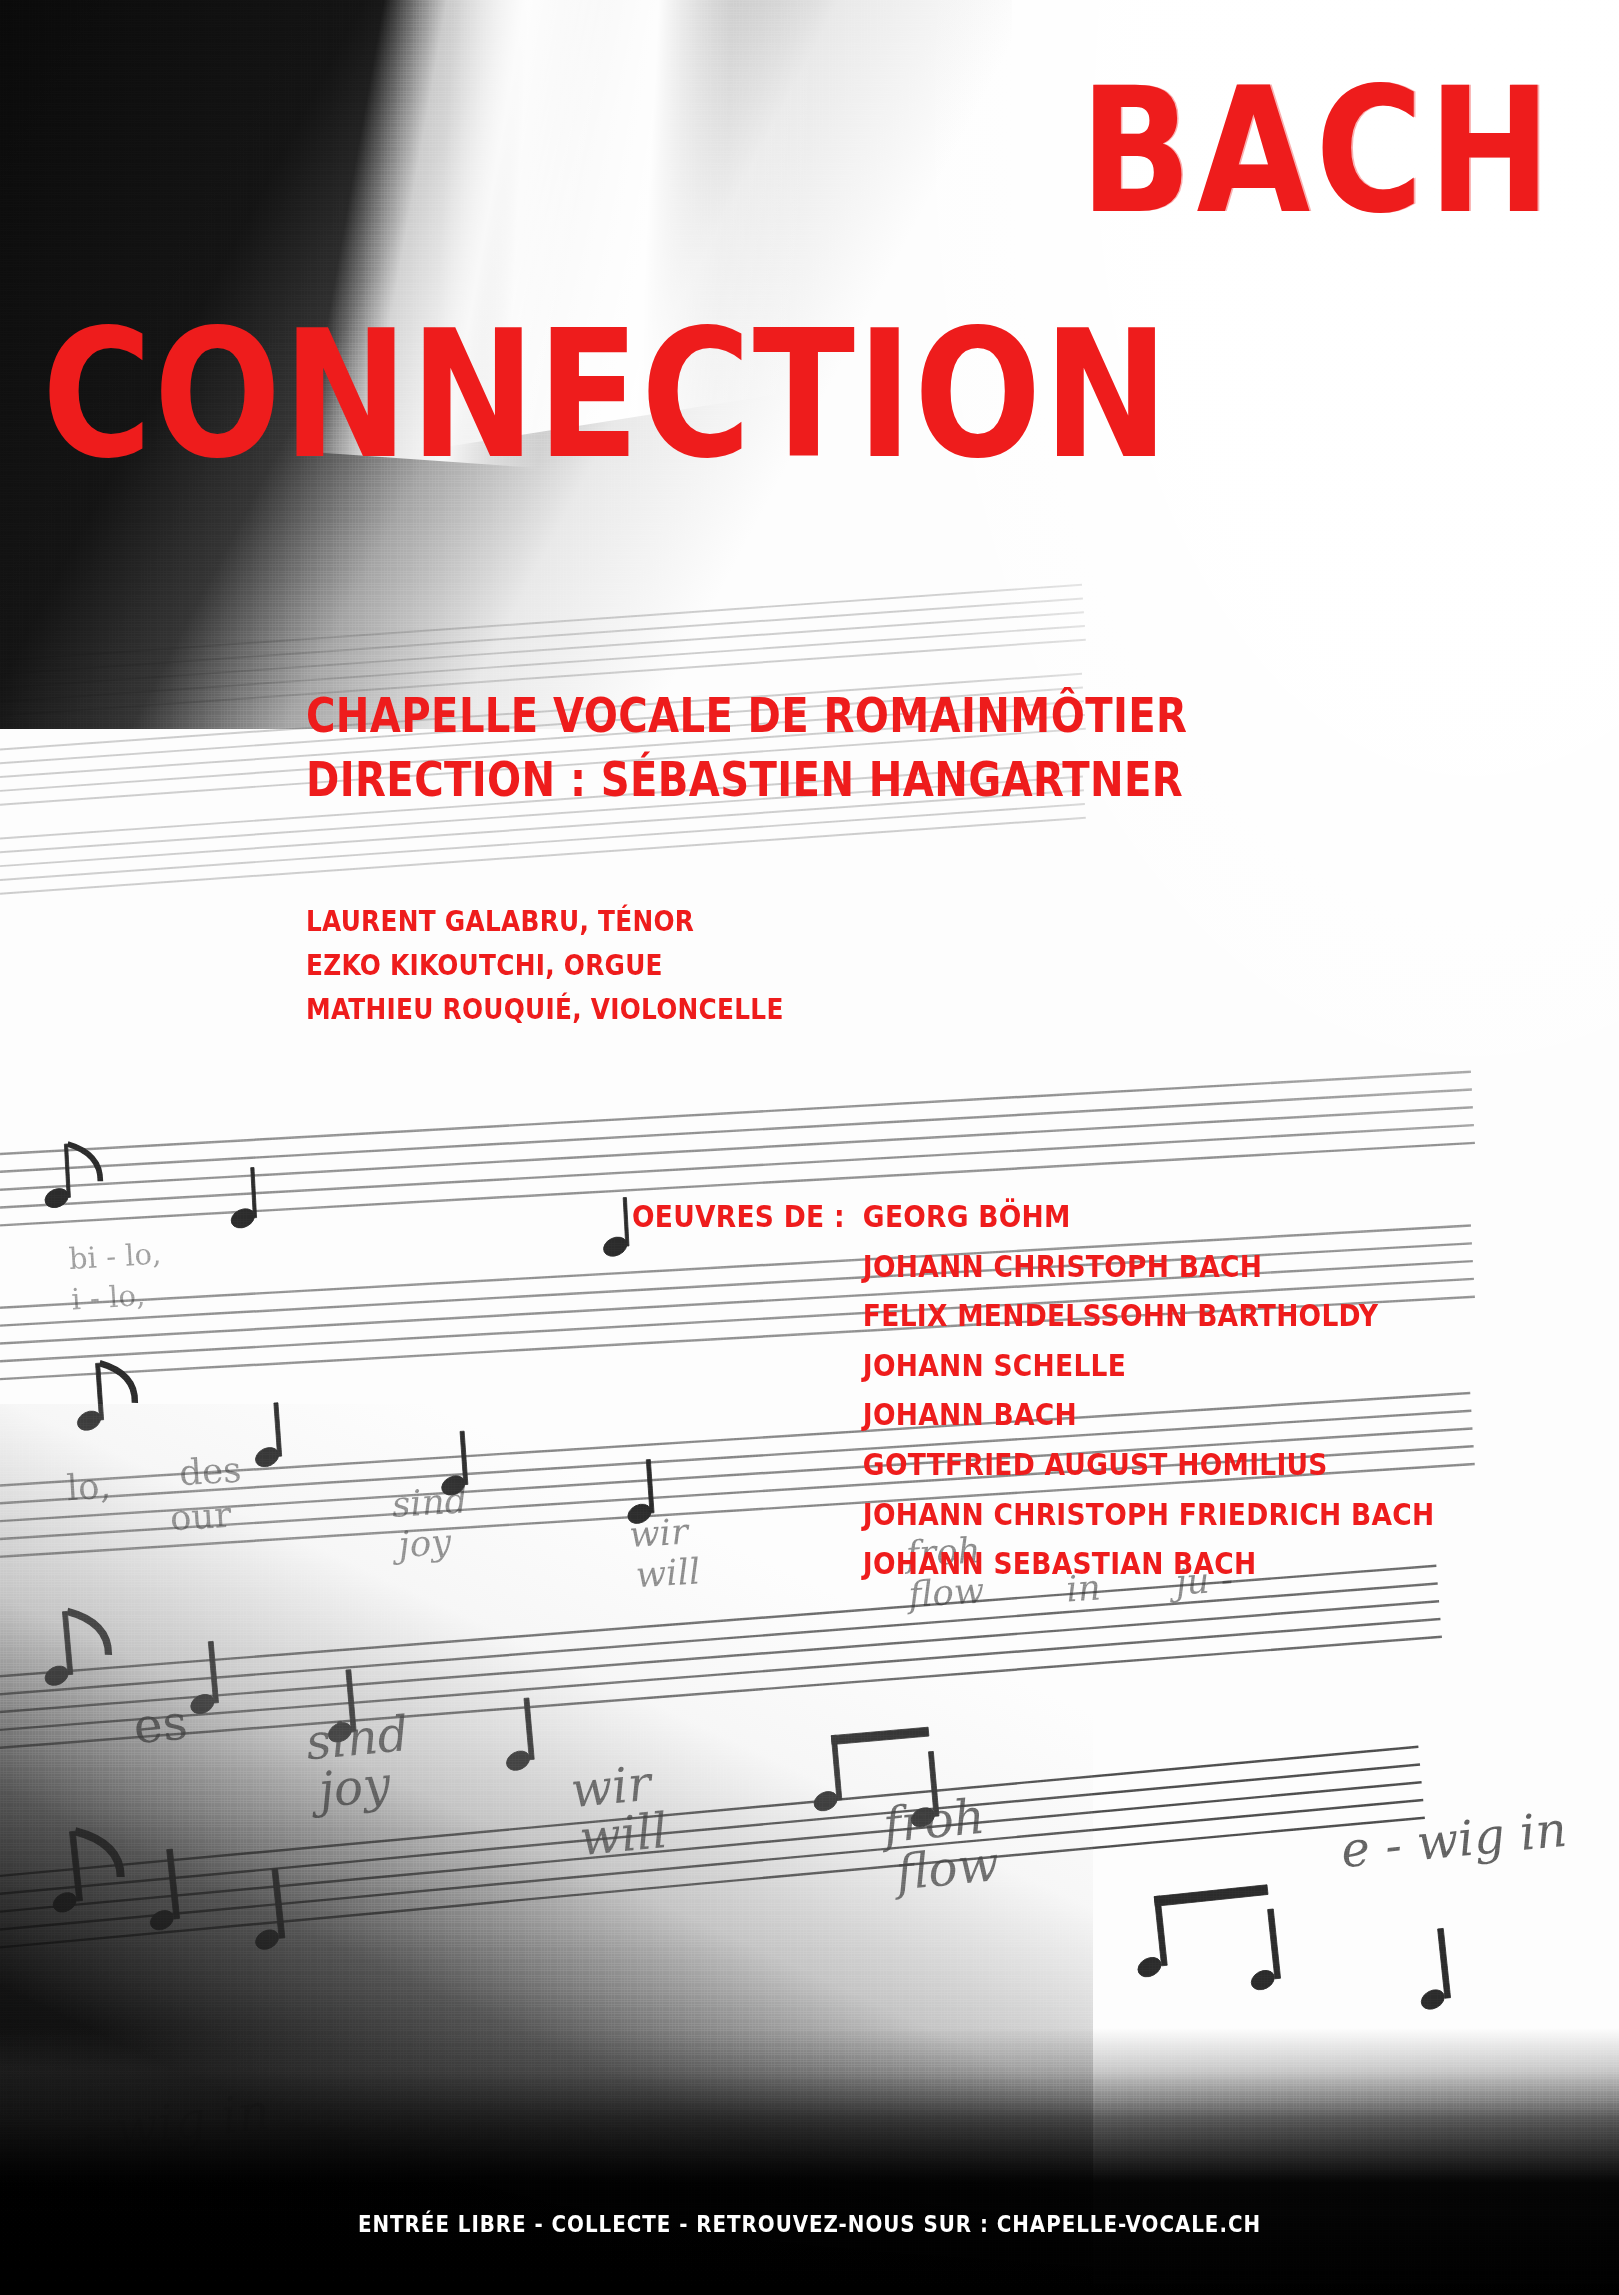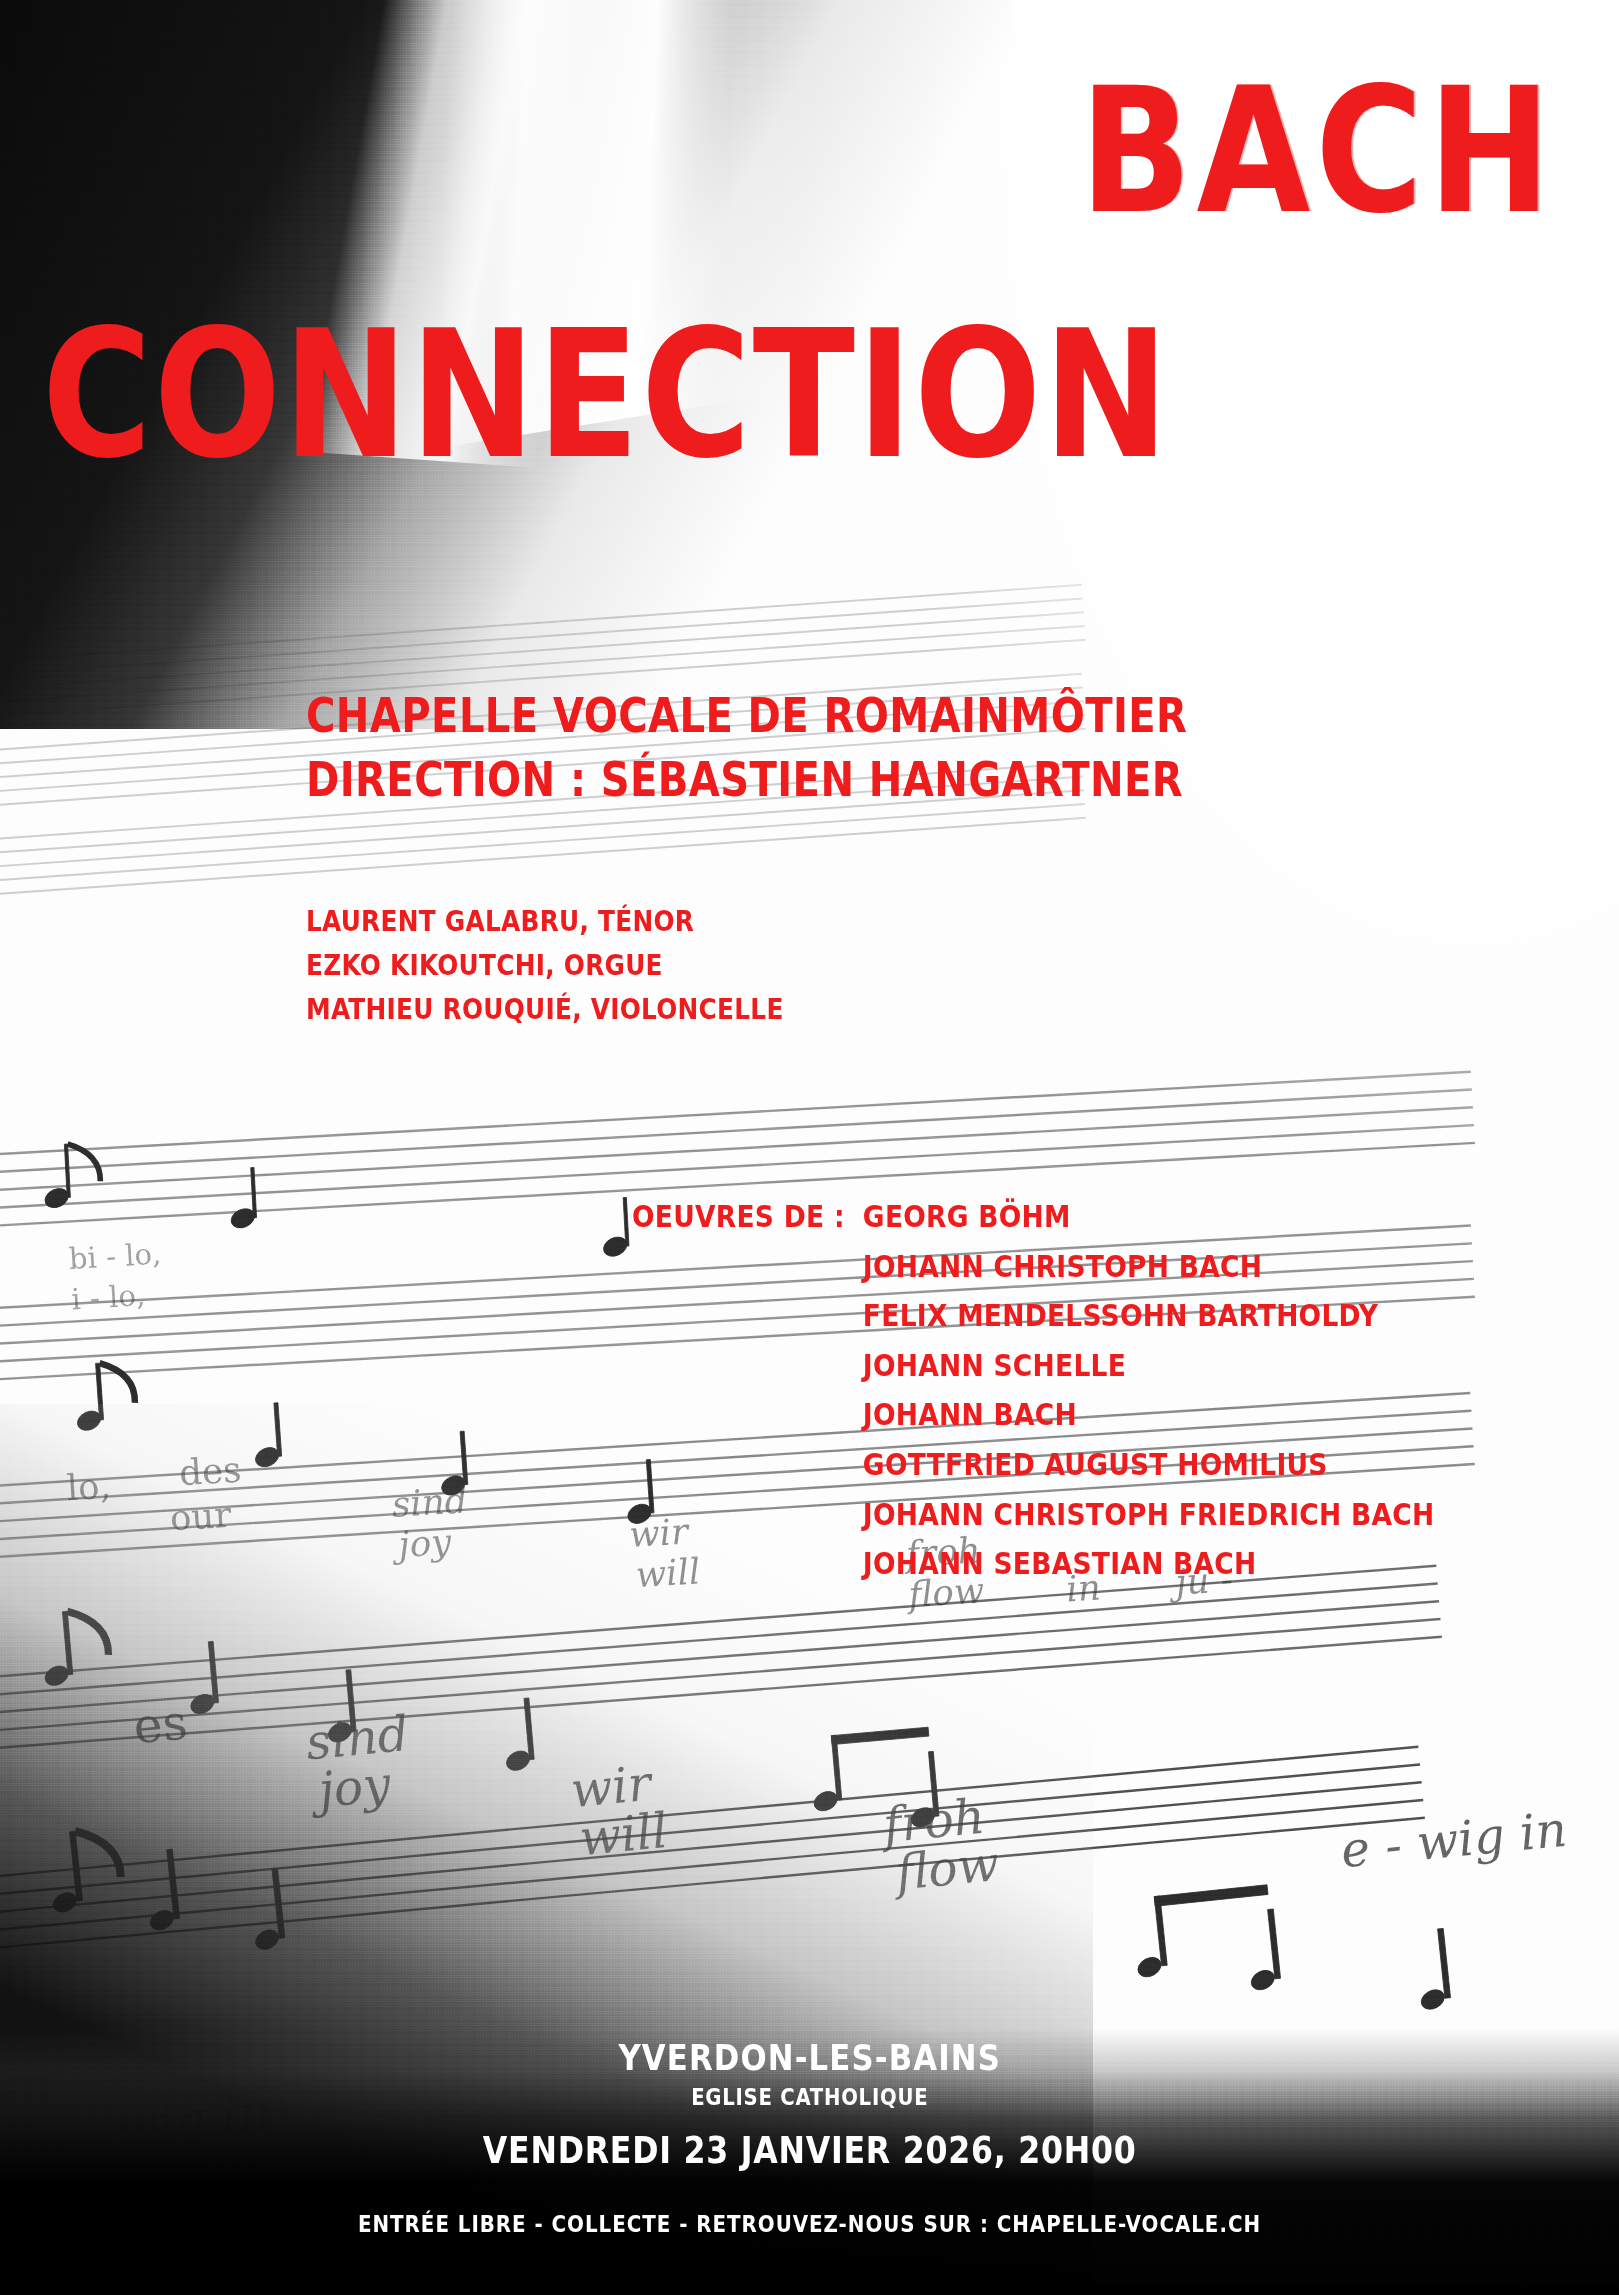--- a/index.html
+++ b/index.html
@@ -472,23 +472,18 @@
       <span class="line">FELIX MENDELSSOHN BARTHOLDY</span>
       <span class="line">JOHANN SCHELLE</span>
       <span class="line">JOHANN BACH</span>
       <span class="line">GOTTFRIED AUGUST HOMILIUS</span>
       <span class="line">JOHANN CHRISTOPH FRIEDRICH BACH</span>
       <span class="line">JOHANN SEBASTIAN BACH</span>
     </div>
   </div>
 
   <div class="events">
-    <div class="event-col">
-      <span class="event-city">YVERDON-LES-BAINS</span>
-      <span class="event-venue">EGLISE CATHOLIQUE</span>
-      <span class="event-when">VENDREDI 23 JANVIER 2026, 20H00</span>
-    </div>
   </div>
 
   <div class="footer">ENTRÉE LIBRE - COLLECTE - RETROUVEZ-NOUS SUR : CHAPELLE-VOCALE.CH</div>
 
 </div>
 
 
 </body></html>

